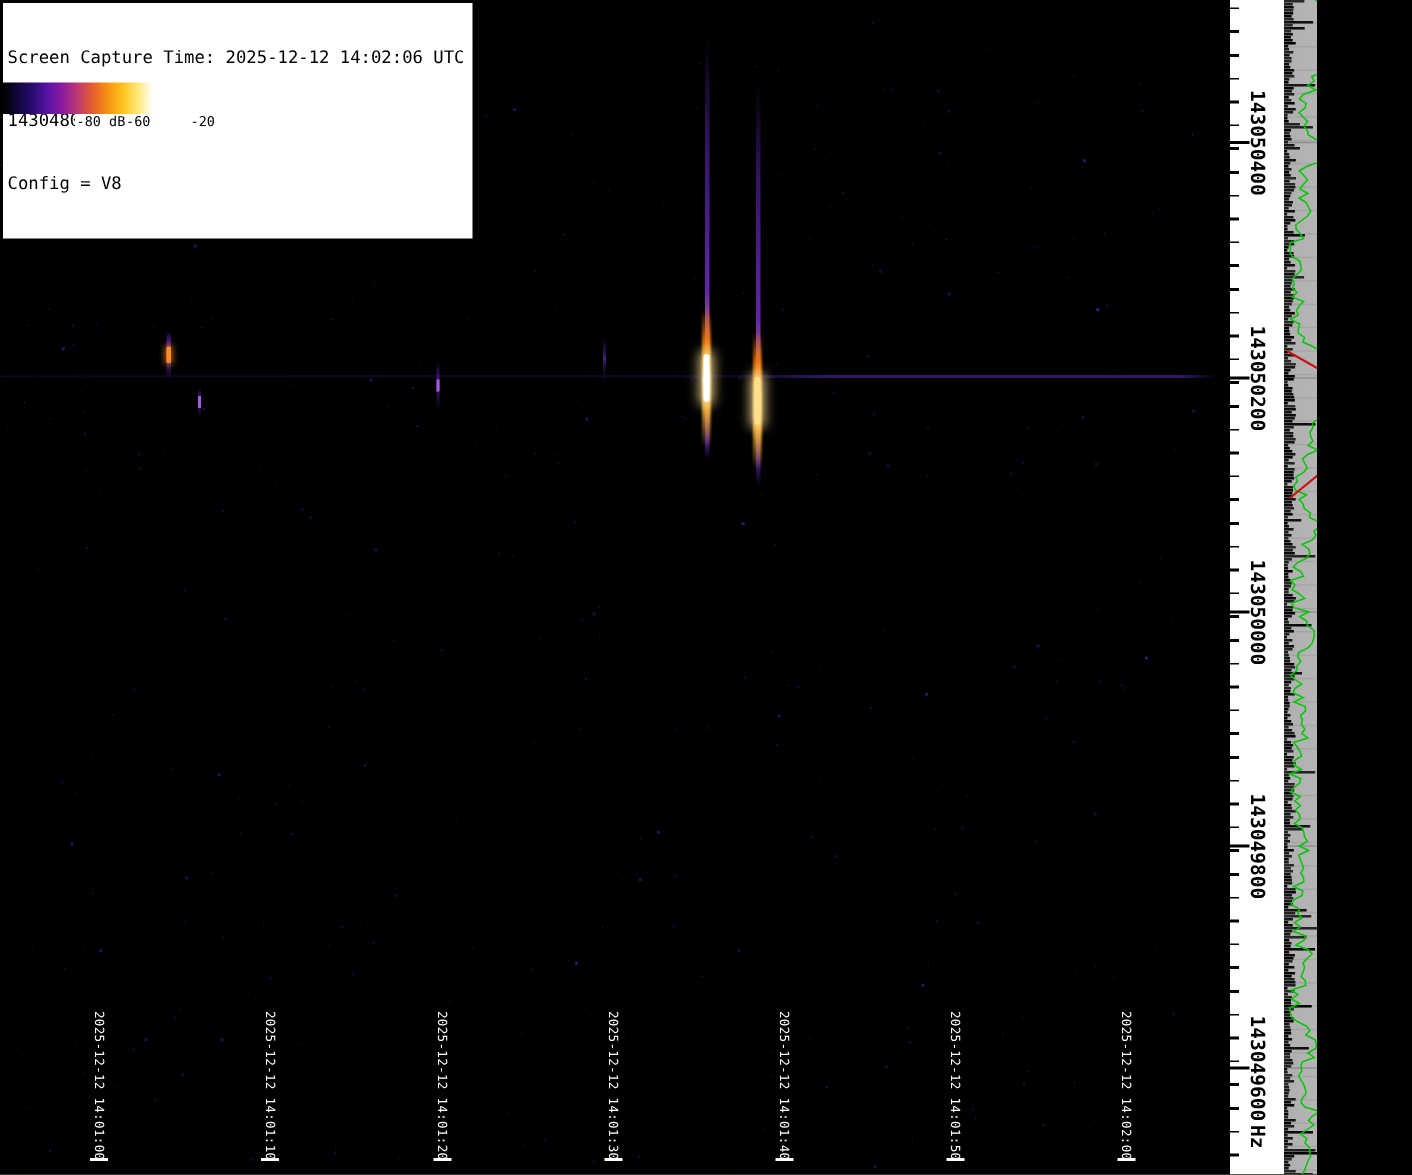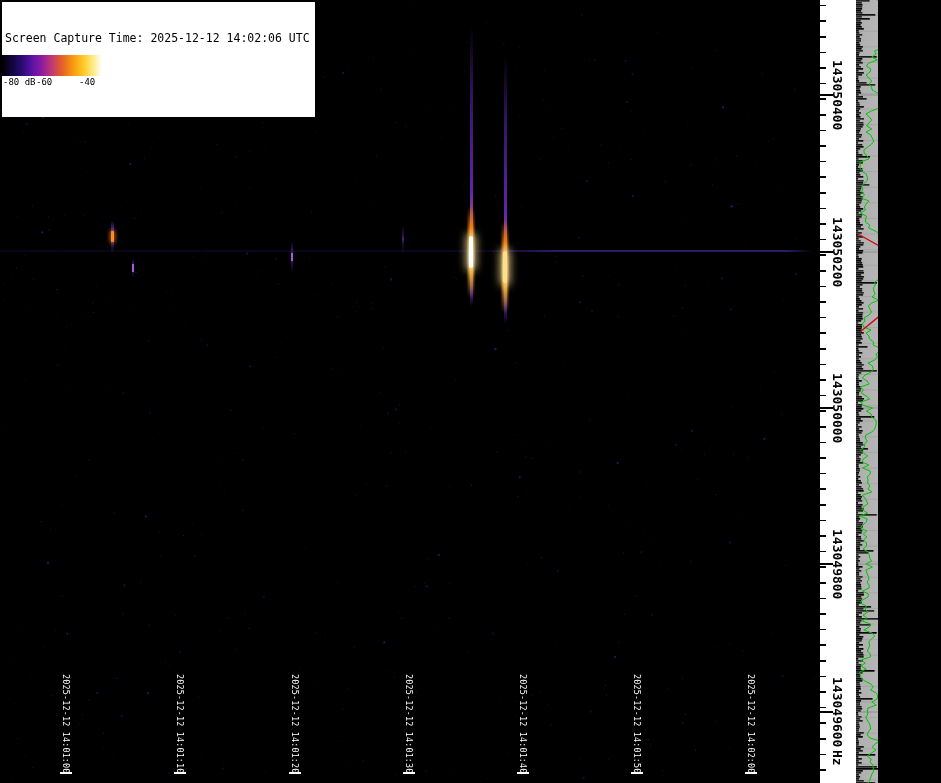--- a/index.html
+++ b/index.html
@@ -3,21 +3,21 @@
 <meta charset="utf-8">
 <style>
   html,body{margin:0;padding:0;background:#000;}
   body{font-family:"DejaVu Sans Mono","Liberation Mono",monospace;}
   .screen{position:relative;width:878px;height:783px;overflow:hidden;background:#fef9c3;}
   .waterfall{position:absolute;left:0;top:0;width:820px;height:783px;background:#000;overflow:hidden;}
   #noise{position:absolute;left:0;top:0;}
   .info-box{position:absolute;left:2px;top:2px;background:#ffffff;color:#000;font-size:11.5px;line-height:14px;padding:1px 5px 2px 3px;white-space:pre;}
   .legend{position:absolute;left:2px;top:55px;width:100px;}
   .legend-bar{width:100px;height:21px;}
-  .legend-labels{position:relative;width:100px;height:13px;background:#ffffff;color:#000;font-size:9px;}
+  .legend-labels{position:relative;width:100px;height:13px;background:#ffffff;color:#000;font-size:9px;margin-left:48px;}
   .legend-labels span{position:absolute;top:1px;white-space:nowrap;}
   .rot{position:absolute;transform:rotate(90deg);transform-origin:left top;white-space:nowrap;}
   .time-label{color:#ffffff;font-size:8.4px;letter-spacing:0.2px;}
   .tick-dash{position:absolute;width:12px;height:2px;background:#ffffff;}
   .ruler{position:absolute;left:820px;top:0;width:36px;height:783px;background:#ffffff;}
   .rtick{position:absolute;left:0;background:#000000;}
   .freq-label{color:#000000;font-size:13px;font-weight:bold;}
   .panel{position:absolute;left:856px;top:0;width:85px;height:783px;background:linear-gradient(90deg,#afafaf,#c6c6c6);}
   #spectrum{position:absolute;left:0;top:0;}
 </style>
@@ -707,27 +707,28 @@
         <div class="rot time-label" style="left: 528px; top: 674px;">2025-12-12 14:01:40</div>
         <div class="tick-dash" style="left: 517px; top: 772px;"></div>
         <div class="rot time-label" style="left: 642px; top: 674px;">2025-12-12 14:01:50</div>
         <div class="tick-dash" style="left: 631px; top: 772px;"></div>
         <div class="rot time-label" style="left: 756px; top: 674px;">2025-12-12 14:02:00</div>
         <div class="tick-dash" style="left: 745px; top: 772px;"></div>
       </div>
     <div class="info-box">
       <div>Screen Capture Time: 2025-12-12 14:02:06 UTC</div>
       <div>143048017 Hz</div>
+      <div>Config = V8</div>
     </div>
     <div class="legend">
       <div class="legend-bar" id="legend-bar" style="background: linear-gradient(to right, rgb(0, 0, 0) 0%, rgb(16, 6, 62) 10%, rgb(43, 11, 114) 20%, rgb(90, 19, 166) 30%, rgb(142, 28, 158) 40%, rgb(192, 58, 112) 50%, rgb(230, 95, 43) 60%, rgb(247, 148, 16) 70%, rgb(255, 196, 30) 80%, rgb(255, 232, 122) 90%, rgb(255, 255, 255) 100%);"></div>
       <div class="legend-labels" id="legend-labels">
           <span style="left: 1px;">-80 dB</span>
           <span style="left: 34px;">-60</span>
-          <span style="left: 77px;">-40</span>
+          <span style="left: 77px;">-20</span>
         </div>
     </div>
   </div>
 
   <div class="ruler" id="ruler">
       <div class="rtick" style="top: 4.8px; width: 6px; height: 1.5px;"></div>
       <div class="rtick" style="top: 20.4px; width: 6px; height: 1.5px;"></div>
       <div class="rtick" style="top: 36px; width: 6px; height: 1.5px;"></div>
       <div class="rtick" style="top: 51.6px; width: 6px; height: 1.5px;"></div>
       <div class="rtick" style="top: 67.2px; width: 6px; height: 1.5px;"></div>

